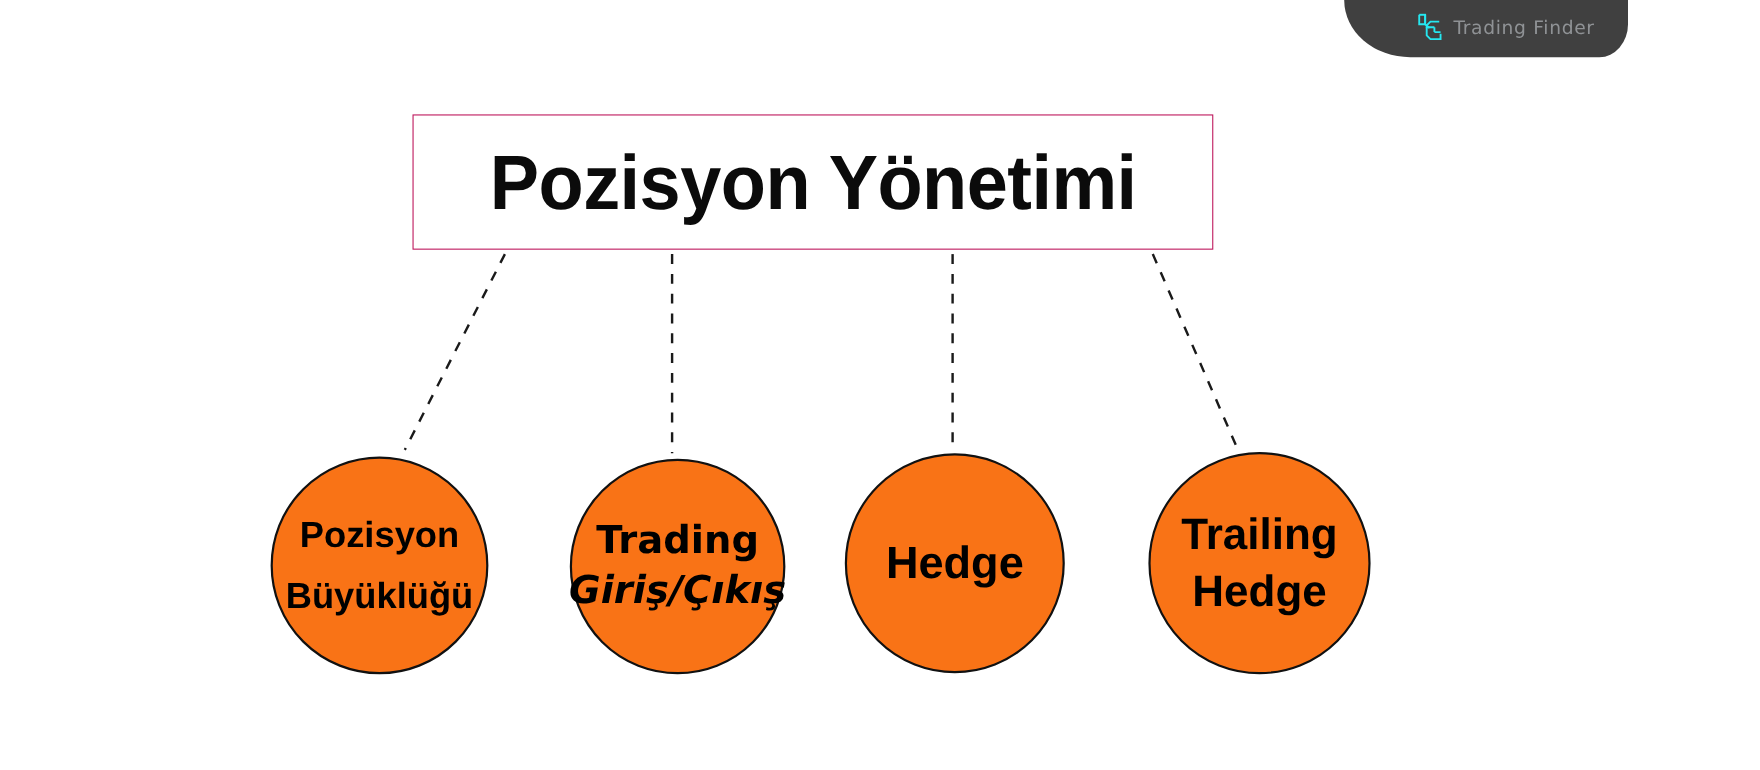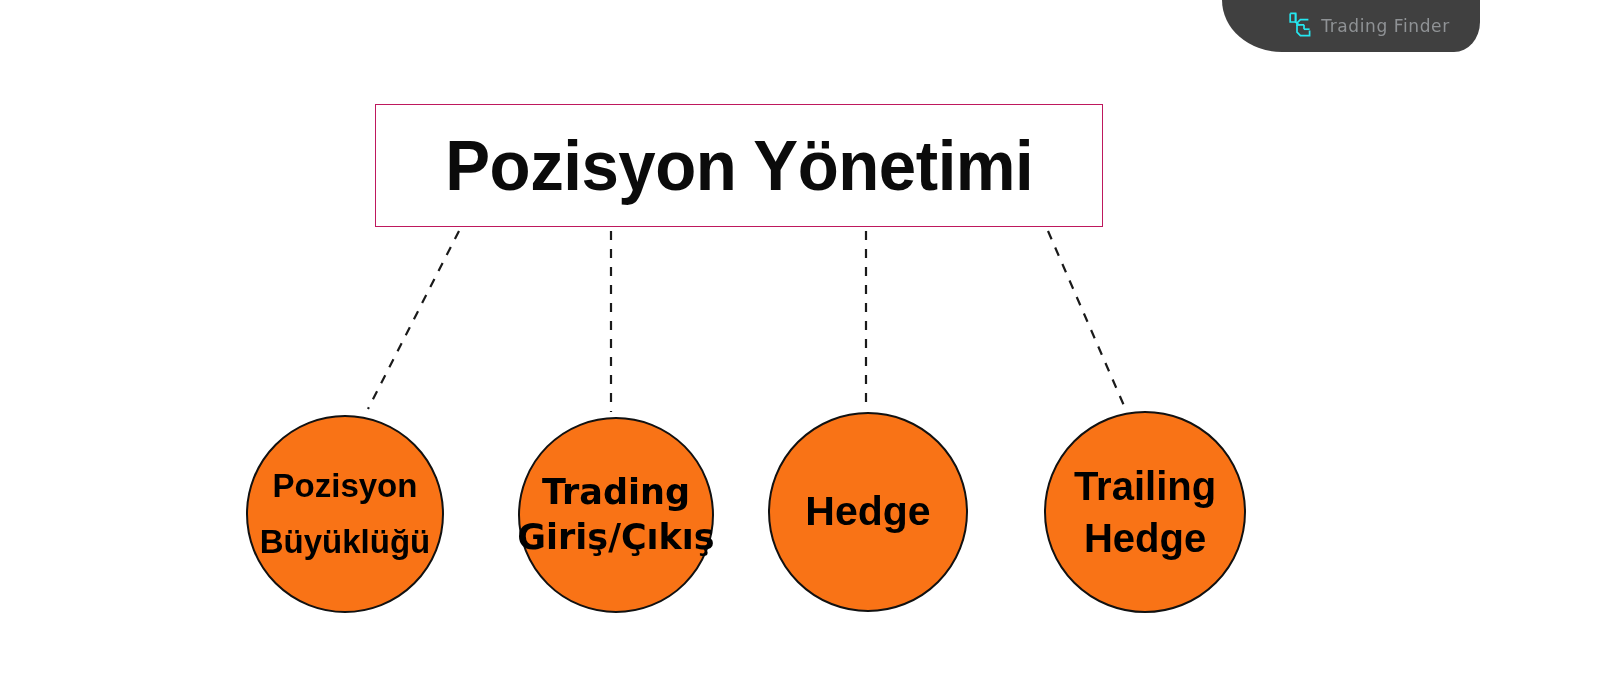--- a/index.html
+++ b/index.html
@@ -109,21 +109,21 @@
     white-space: nowrap;
     line-height: 1.16;
   }
 
   .node-0 { left: 246px; top: 415px; width: 198px; height: 198px; }
   .node-0 .node-line { font-size: 33px; font-family: "Liberation Sans", sans-serif; }
   .node-0 .node-line.l2 { margin-top: 18px; }
 
   .node-1 { left: 518px; top: 417px; width: 196px; height: 196px; }
   .node-1 .node-line { font-size: 35px; font-family: "DejaVu Sans", sans-serif; font-weight: bold; }
-  .node-1 .node-line.l2 { margin-top: 4px; }
+  .node-1 .node-line.l2 { margin-top: 4px; font-style: italic; }
 
   .node-2 { left: 768px; top: 412px; width: 200px; height: 200px; }
   .node-2 .node-line { font-size: 41px; font-family: Liberation Sans, sans-serif; }
 
   .node-3 { left: 1044px; top: 411px; width: 202px; height: 202px; }
   .node-3 .node-line { font-size: 40px; font-family: "Liberation Sans", sans-serif; }
   .node-3 .node-line.l2 { margin-top: 5px; }
 </style>
 </head>
 <body>

